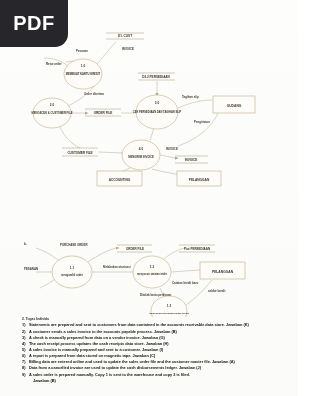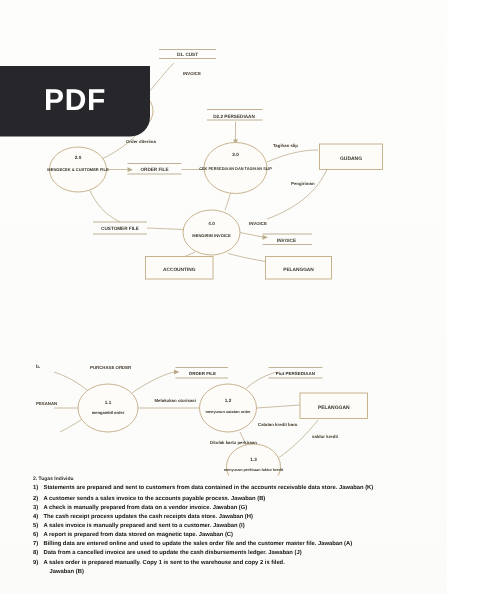--- a/index.html
+++ b/index.html
@@ -25,28 +25,27 @@
     position: absolute;
     left: 0; top: 0;
     width: 298px; height: 396px;
     background: linear-gradient(180deg,#fdfdfc 0%,#fcfcfa 55%,#fbfbf9 100%);
   }
 
   
   #pdf-badge {
     position: absolute;
     left: 0; top: 0;
-    width: 100px; height: 47px;
+    width: 68px; height: 47px;
     background: #27262b;
     border-bottom-right-radius: 13px;
     z-index: 40;
     display: flex;
     align-items: center;
     justify-content: center;
-    margin-top: 44px;
   }
   #pdf-badge .lbl {
     color: #ffffff;
     font-size: 20px;
     font-weight: bold;
     letter-spacing: 0.5px;
     font-family: "Liberation Sans", sans-serif;
   }
 
   

